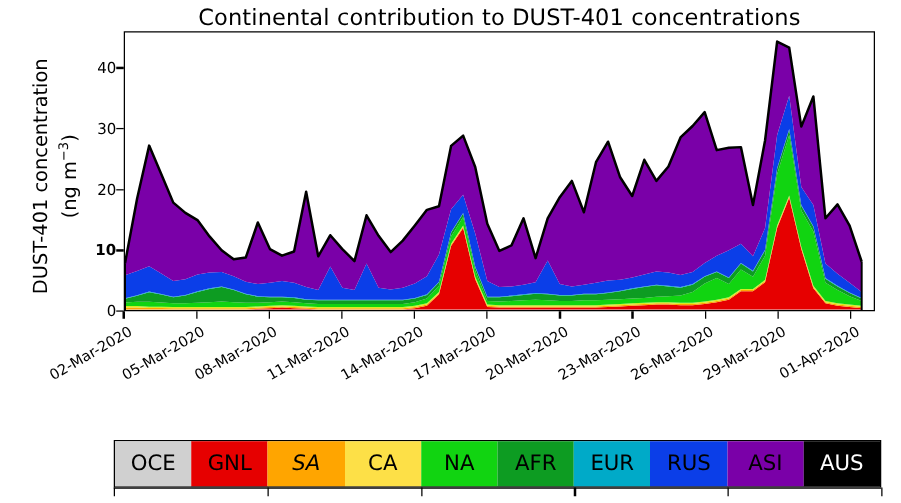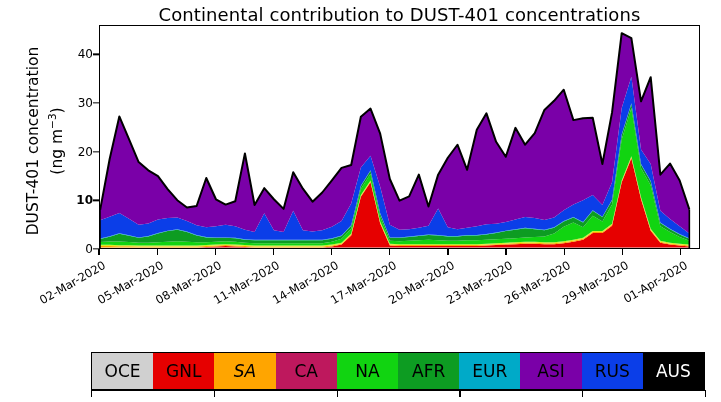--- a/index.html
+++ b/index.html
@@ -210,26 +210,26 @@
       <div class="xtick-mark" style="left: 621.802px;"></div>
       <div class="xtick-label" style="left: 540.452px; width: 84px;">29-Mar-2020</div>
       <div class="xtick-mark" style="left: 679.963px;"></div>
       <div class="xtick-label" style="left: 598.613px; width: 84px;">01-Apr-2020</div>
     </div>
 
   <div id="legend-bar">
       <div class="legend-cell" style="background: rgb(208, 208, 208);">OCE</div>
       <div class="legend-cell" style="background: rgb(230, 0, 0);">GNL</div>
       <div class="legend-cell" style="background: rgb(255, 165, 0); font-style: italic;">SA</div>
-      <div class="legend-cell" style="background: #be185d;">CA</div>
+      <div class="legend-cell" style="background: #fde047;">CA</div>
       <div class="legend-cell" style="background: rgb(17, 212, 17);">NA</div>
       <div class="legend-cell" style="background: rgb(13, 156, 34);">AFR</div>
       <div class="legend-cell" style="background: rgb(0, 170, 200);">EUR</div>
+      <div class="legend-cell" style="background: rgb(11, 62, 232);">RUS</div>
       <div class="legend-cell" style="background: rgb(122, 0, 168);">ASI</div>
-      <div class="legend-cell" style="background: rgb(11, 62, 232);">RUS</div>
       <div class="legend-cell light-text" style="background: rgb(0, 0, 0);">AUS</div>
     </div>
   <div id="legend-axis">
     <div class="cb-base"></div>
   <div class="cb-tick" style="left: 0px;"></div>
       <div class="cb-tick" style="left: 122.8px;"></div>
       <div class="cb-tick" style="left: 245.6px;"></div>
       <div class="cb-tick" style="left: 368.4px;"></div>
       <div class="cb-tick" style="left: 491.2px;"></div>
       <div class="cb-tick" style="left: 614px;"></div>

